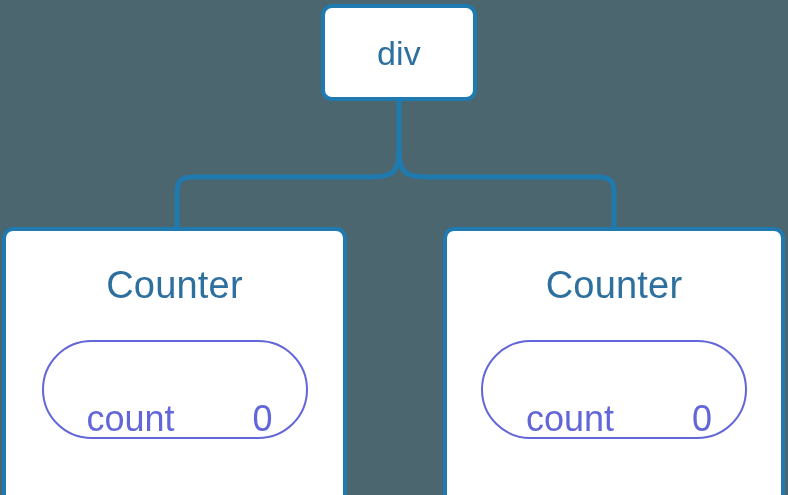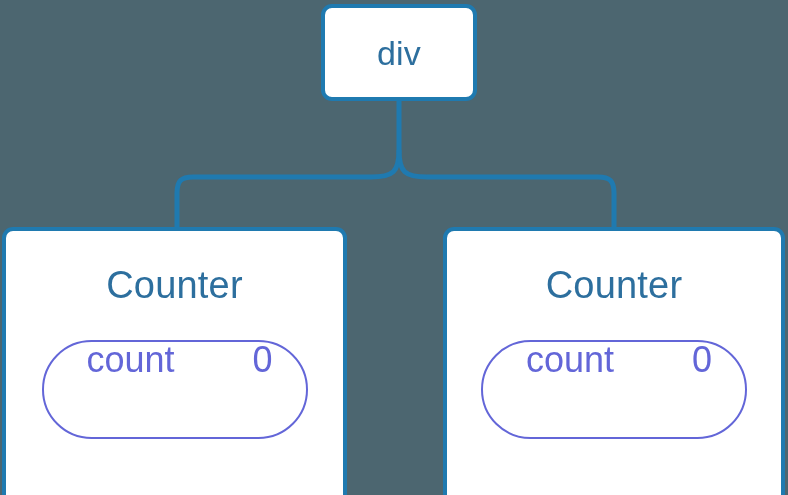--- a/index.html
+++ b/index.html
@@ -90,21 +90,21 @@
 
   
   .state-pill {
     box-sizing: border-box;
     margin-top: 36px;
     height: 99px;
     width: 266px;
     border: 2px solid #6366d8;
     border-radius: 50px;
     display: flex;
-    align-items: flex-start;
+    align-items: flex-end;
     background: transparent;
     overflow: hidden;
   }
   .state-pill .pill-key,
   .state-pill .pill-value {
     display: flex;
     align-items: center;
     justify-content: center;
     color: #6366d8;
     font-family: "Liberation Sans", sans-serif;

